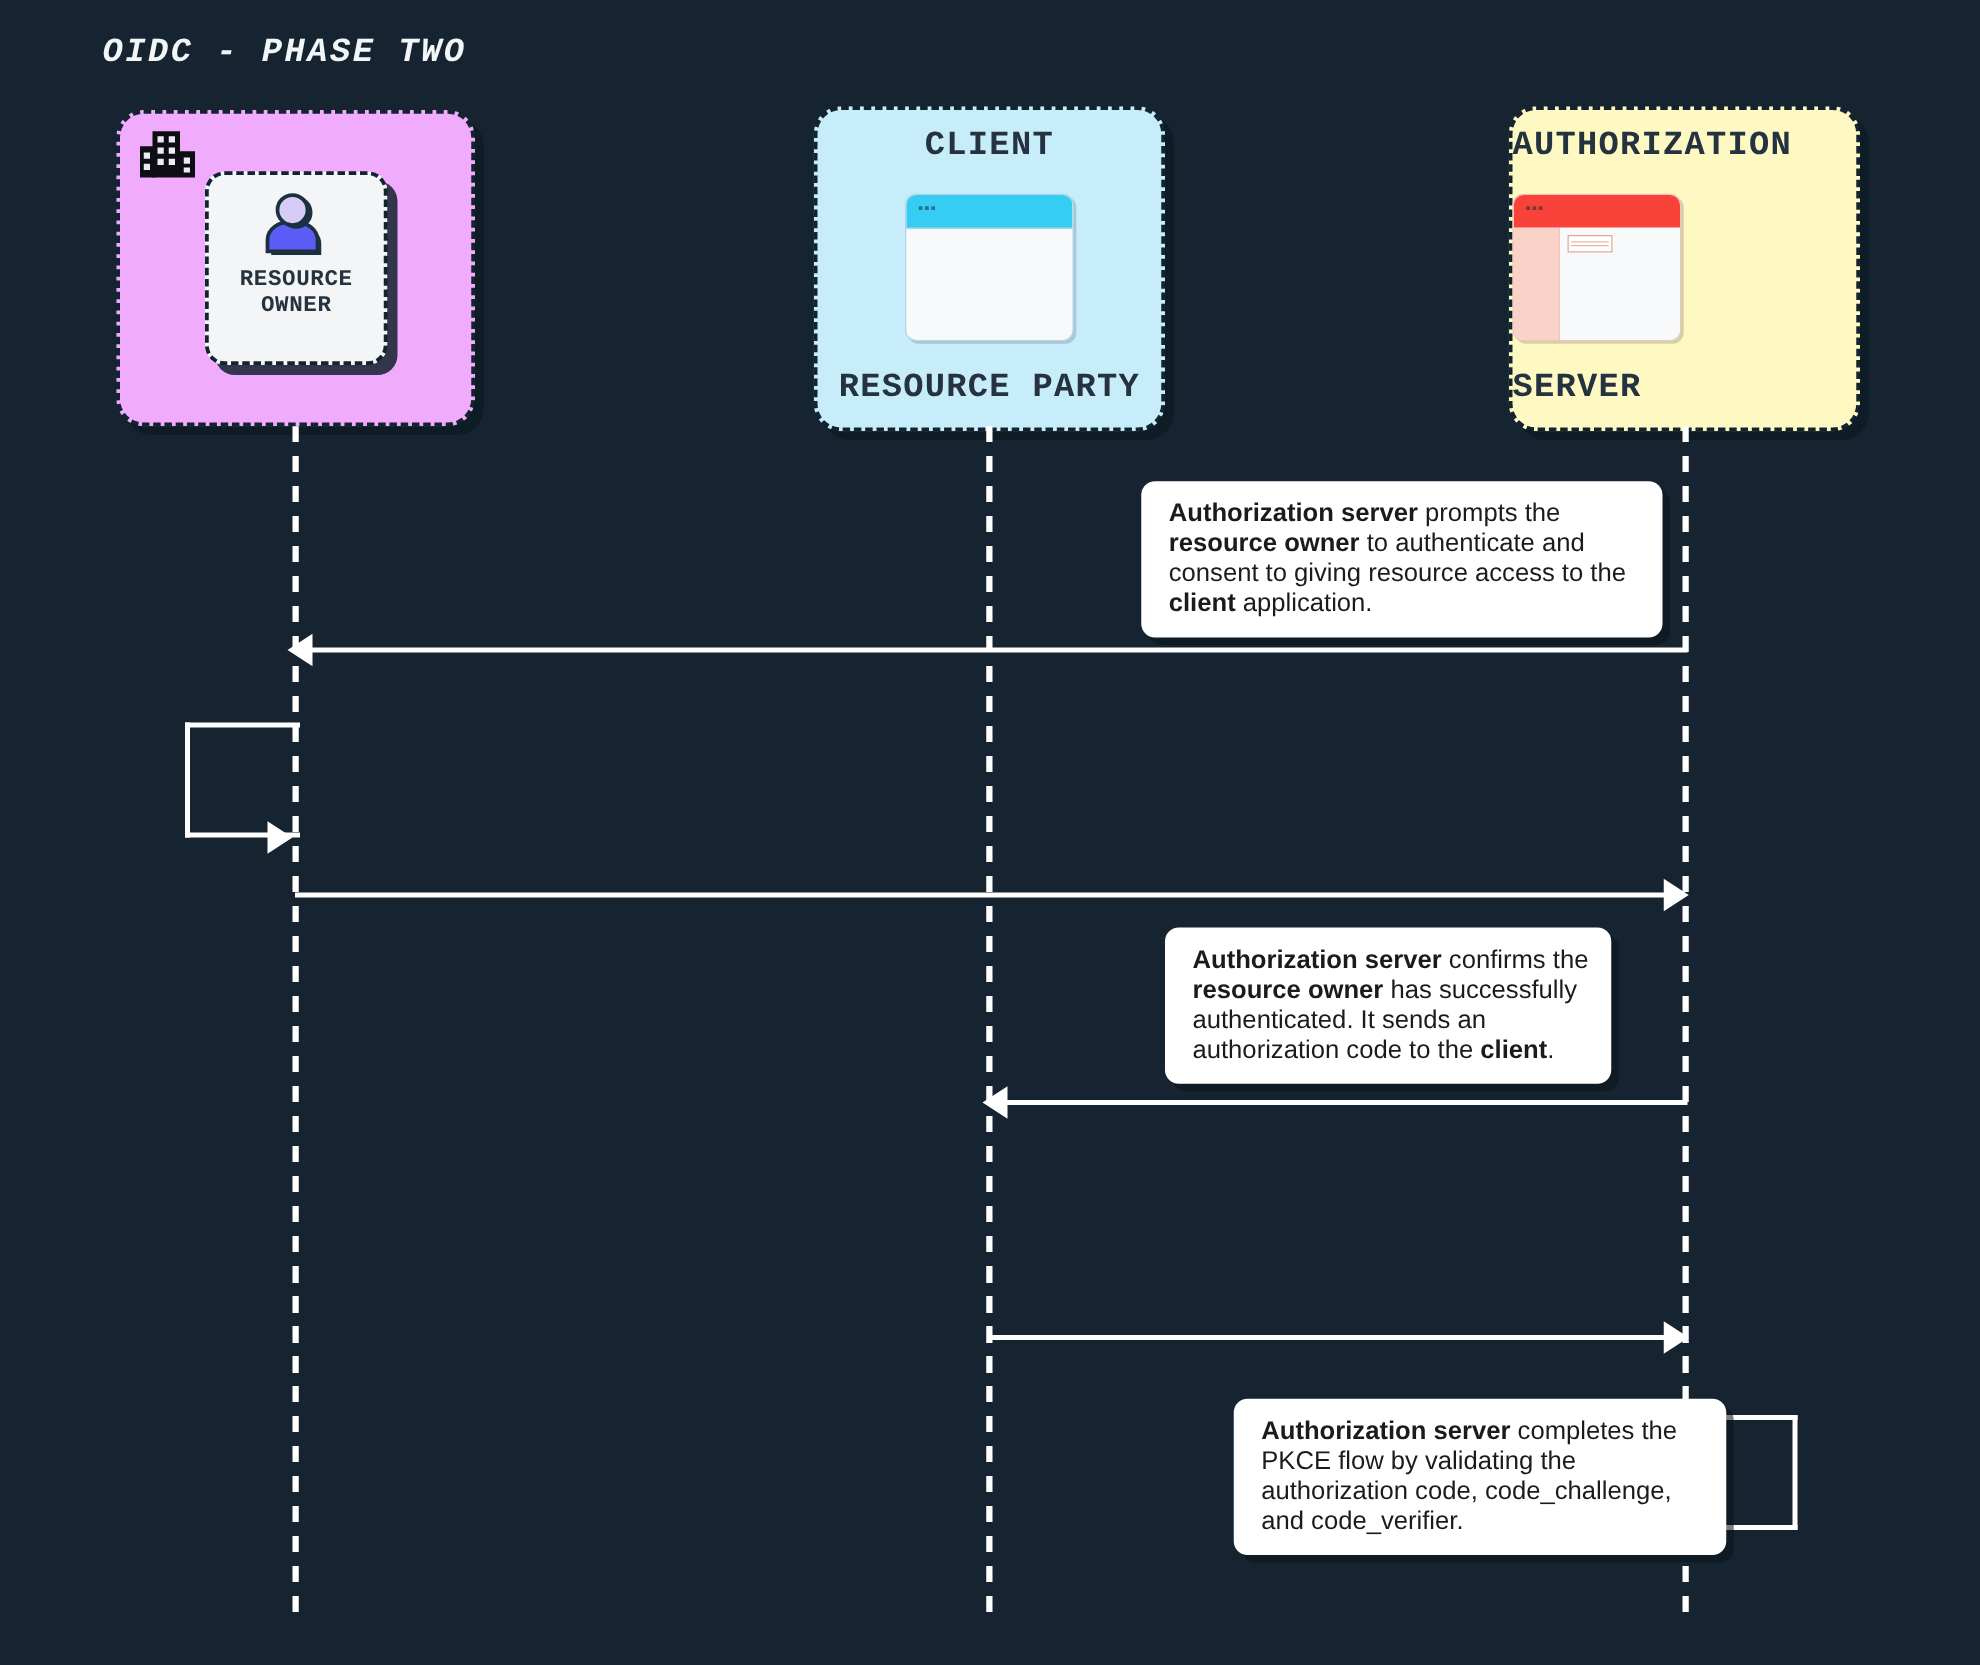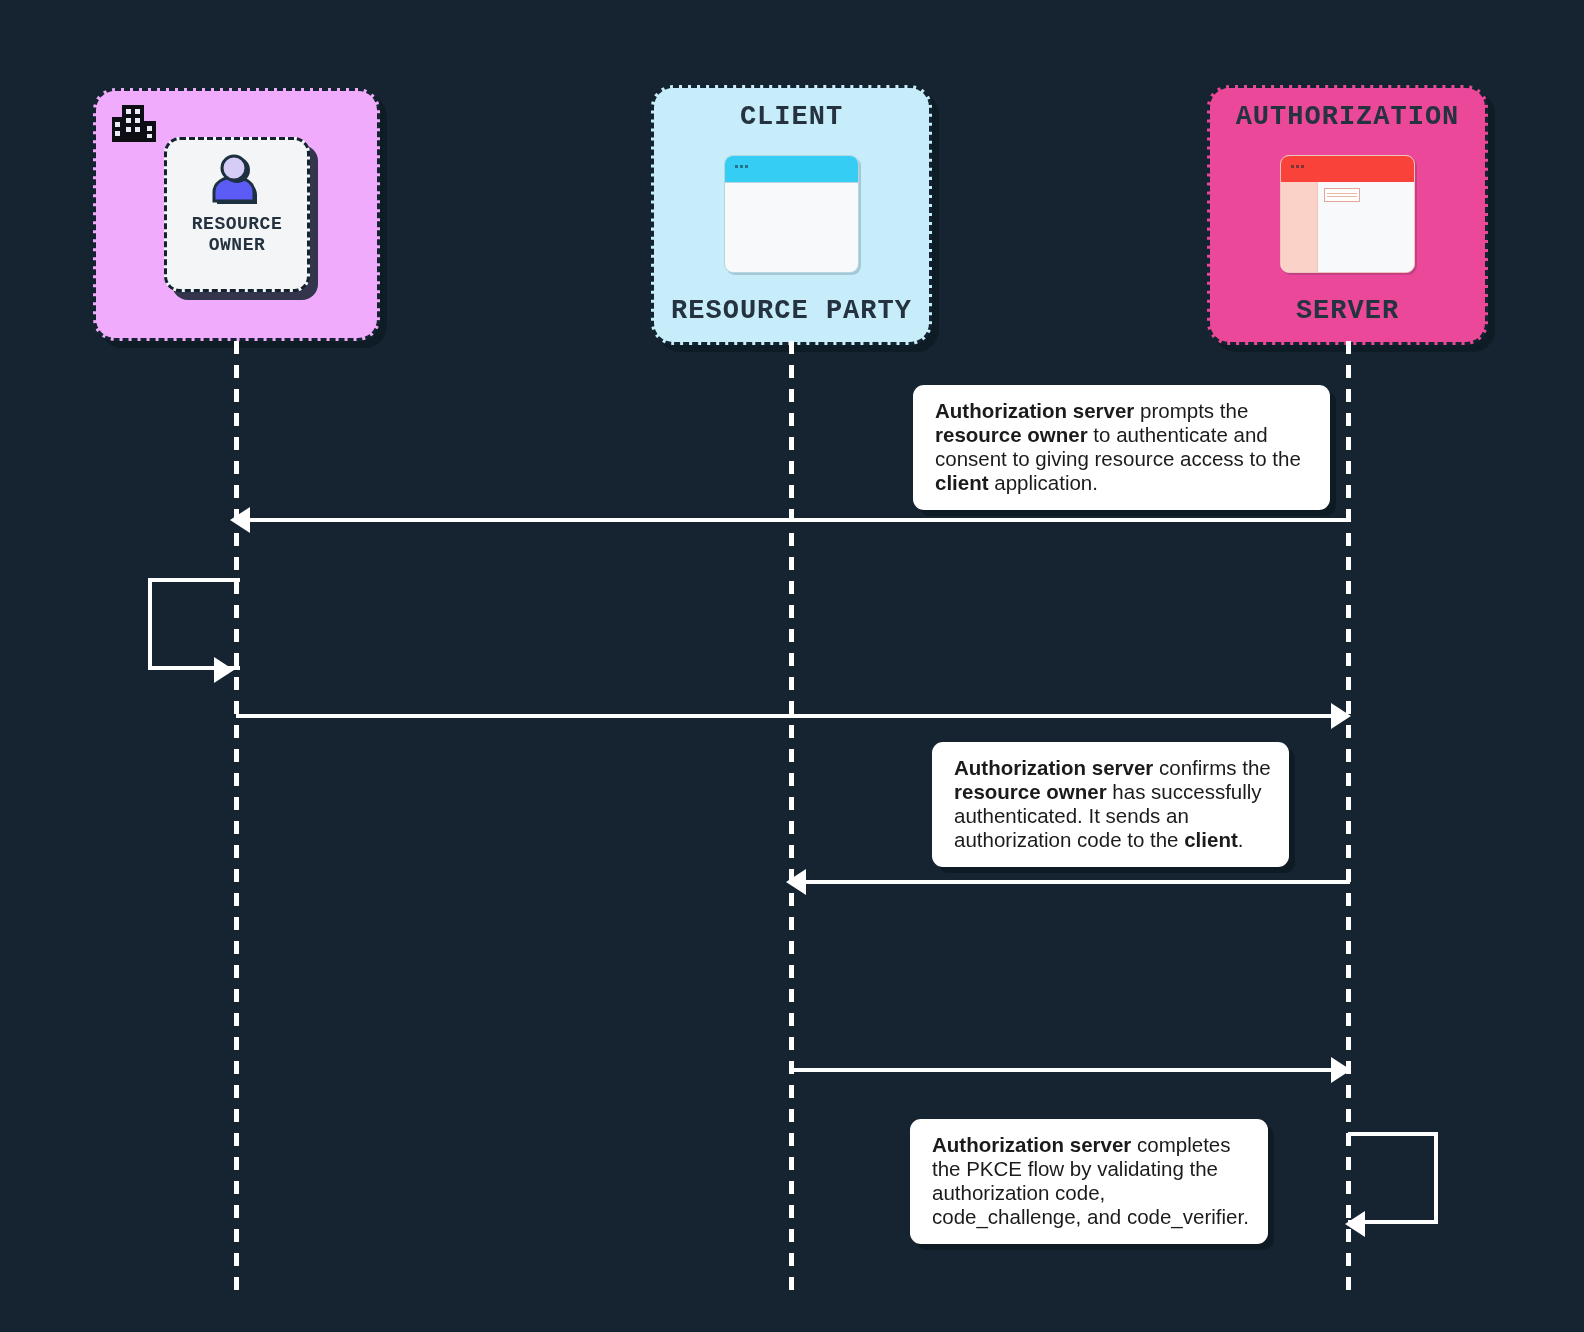--- a/index.html
+++ b/index.html
@@ -57,22 +57,22 @@
   }
 
   #actor-client{
     left:651px;top:85px;width:281px;height:260px;
     background:#c7ecfa;
     display:flex;flex-direction:column;align-items:center;
     justify-content:space-between;padding:14px 0 16px;
   }
   #actor-auth-server{
     left:1207px;top:85px;width:281px;height:260px;
-    background:#ec4899;
-    display:flex;flex-direction:column;align-items:center;
+    background:#fef9c3;
+    display:flex;flex-direction:column;align-items:flex-start;
     justify-content:space-between;padding:14px 0 16px;
   }
   .win-icon{position:relative;border-radius:9px;overflow:hidden;
             box-shadow:2px 2px 0 rgba(16,32,43,.18);}
   .win-bar{height:26px;position:relative;}
   .win-dots{position:absolute;left:10px;top:9px;width:14px;height:3px;
             background:
               linear-gradient(#1b2c3a,#1b2c3a) 0 0/3px 3px no-repeat,
               linear-gradient(#1b2c3a,#1b2c3a) 5px 0/3px 3px no-repeat,
               linear-gradient(#1b2c3a,#1b2c3a) 10px 0/3px 3px no-repeat;
@@ -120,20 +120,21 @@
     padding:14px 18px 15px 22px;
     color:#1b1b1b;font-size:20.5px;line-height:24px;
   }
   .note b{font-weight:700;margin-top:45px;}
 </style>
 </head>
 <body>
 
 <div id="canvas">
 
+  <div class="diagram-title">OIDC - PHASE TWO</div>
 
   <div class="actor" id="actor-resource-owner">
     <span class="building-icon">
       <svg width="50" height="45" viewBox="0 0 50 45">
         <path d="M12 4h22v37H12z" fill="#0d0d14"></path>
         <path d="M2 16h12v25H2z" fill="#0d0d14"></path>
         <path d="M34 20h12v21H34z" fill="#0d0d14"></path>
         <g fill="#eceaf8">
           <rect x="16" y="8" width="5" height="5"></rect>
             <rect x="25" y="8" width="5" height="5"></rect>
@@ -213,15 +214,15 @@
 
   <div class="self-loop" id="selfloop-auth-server"></div>
   <div class="arrow-head left" style="left:1345px;top:1211px;"></div>
 
   <div class="note" id="note-1" style="left:913px;top:385px;width:417px;"><b>Authorization server</b><span> prompts the </span><b>resource owner</b><span> to authenticate and consent to giving resource access to the </span><b>client</b><span> application.</span></div>
 
 
   <div class="note" id="note-3" style="left:932px;top:742px;width:357px;"><b>Authorization server</b><span> confirms the </span><b>resource owner</b><span> has successfully authenticated. It sends an authorization code to the </span><b>client</b><span>.</span></div>
 
 
-  <div class="note" id="note-5" style="left:910px;top:1119px;width:358px;"><b>Authorization server</b><span> completes the PKCE flow by validating the authorization code, code_challenge, and code_verifier.</span></div>
+  <div class="note" id="note-5" style="left:987px;top:1119px;width:394px;"><b>Authorization server</b><span> completes the PKCE flow by validating the authorization code, code_challenge, and code_verifier.</span></div>
 
 </div>
 
 </body></html>

